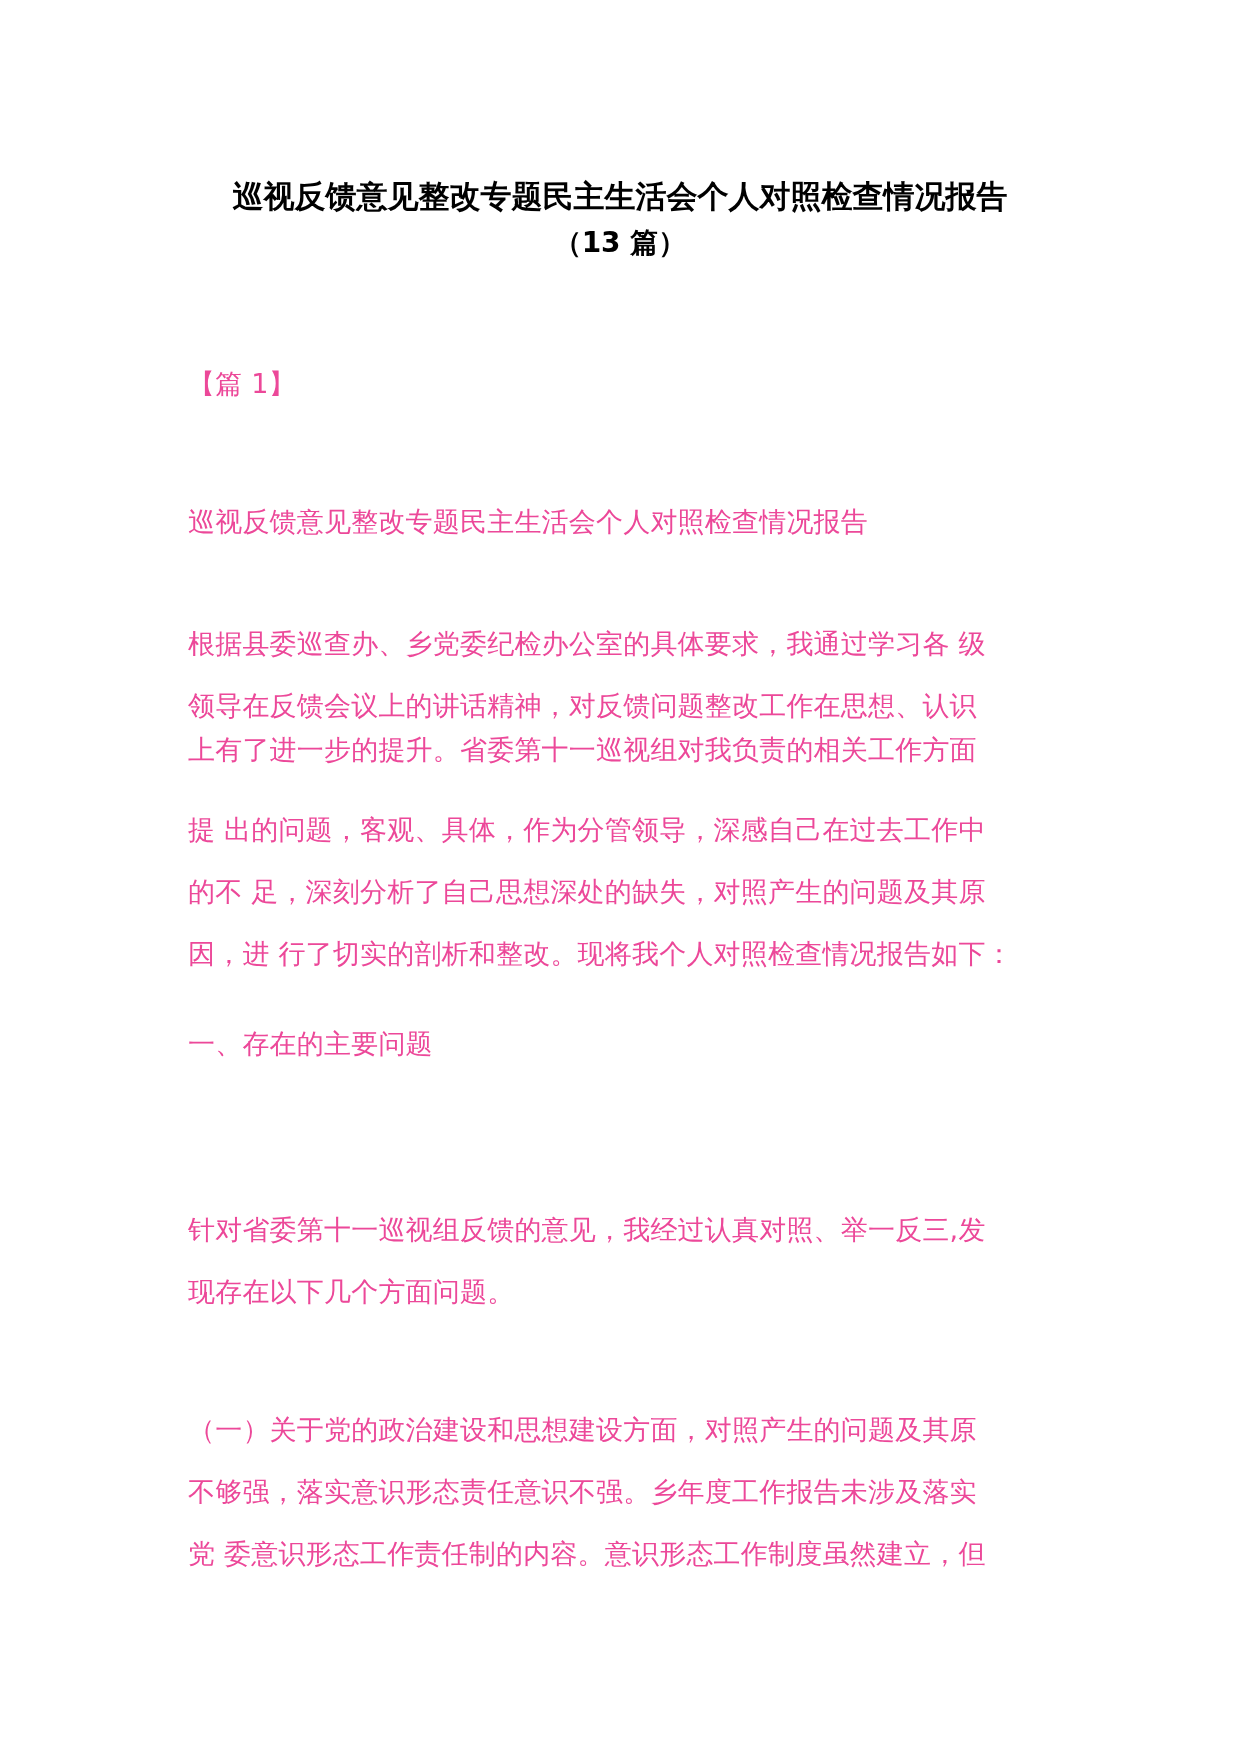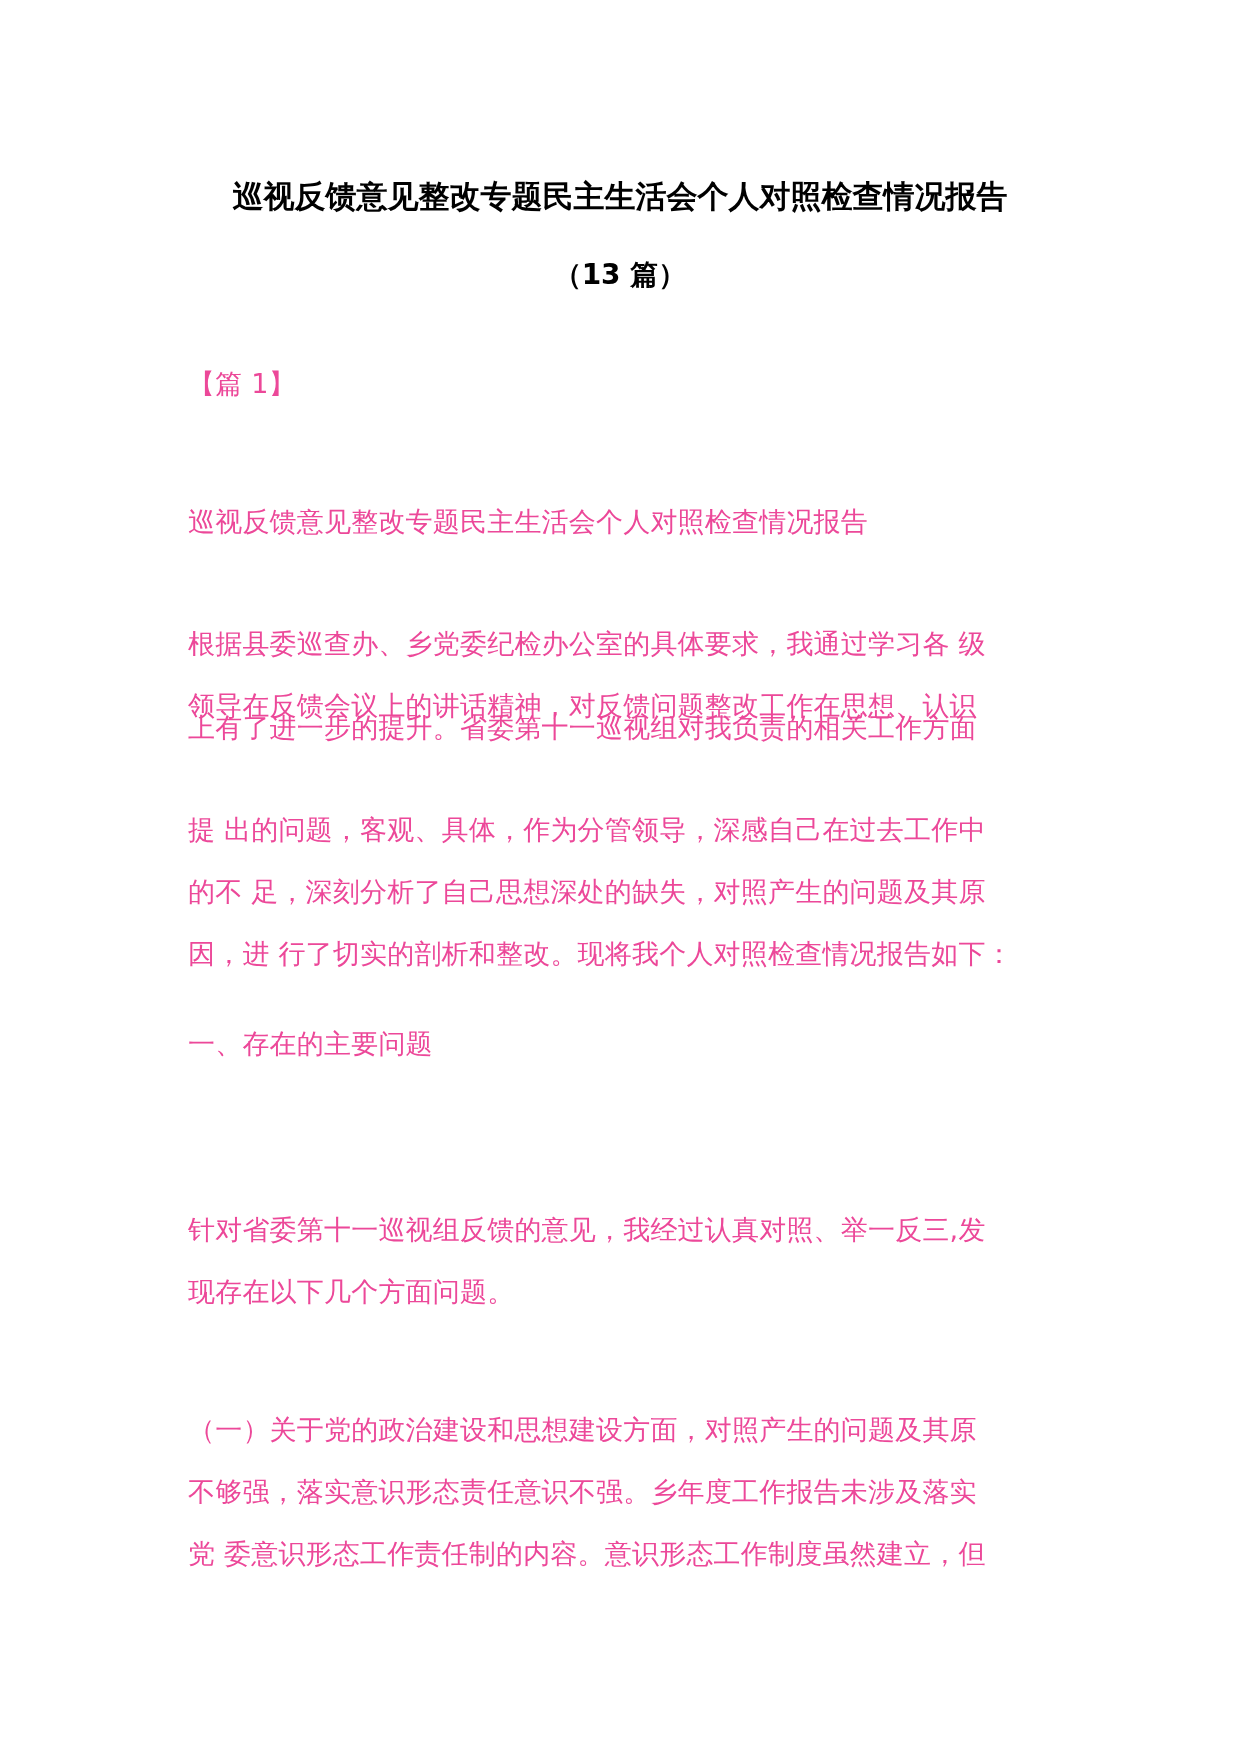--- a/index.html
+++ b/index.html
@@ -27,21 +27,21 @@
       left: 0;
       width: 1240px;
       text-align: center;
       font-weight: bold;
       font-size: 31px;
       letter-spacing: 0px;
       color: #000;
       white-space: nowrap;
     }
     .title.l1 { top: 176px; }
-    .title.l2 { top: 256px; font-size: 28px; }
+    .title.l2 { top: 224px; font-size: 28px; }
     .line {
       position: absolute;
       left: 188px;
       font-size: 27px;
       color: #ec4899;
       white-space: nowrap;
       letter-spacing: 0.2px;
     }
   </style>
 </head>
@@ -50,21 +50,21 @@
 <div class="page">
   <div class="title l1">巡视反馈意见整改专题民主生活会个人对照检查情况报告</div>
   <div class="title l2">（13 篇）</div>
 
   <div class="line" style="top:366px;">【篇 1】</div>
 
   <div class="line" style="top:504px;">巡视反馈意见整改专题民主生活会个人对照检查情况报告</div>
 
   <div class="line" style="top:688px;">领导在反馈会议上的讲话精神，对反馈问题整改工作在思想、认识</div>
   <div class="line" style="top:626px;">根据县委巡查办、乡党委纪检办公室的具体要求，我通过学习各 级</div>
-  <div class="line" style="top:710px;">上有了进一步的提升。省委第十一巡视组对我负责的相关工作方面</div>
+  <div class="line" style="top:732px;">上有了进一步的提升。省委第十一巡视组对我负责的相关工作方面</div>
   <div class="line" style="top:874px;">的不 足，深刻分析了自己思想深处的缺失，对照产生的问题及其原</div>
   <div class="line" style="top:812px;">提 出的问题，客观、具体，作为分管领导，深感自己在过去工作中</div>
   <div class="line" style="top:936px;">因，进 行了切实的剖析和整改。现将我个人对照检查情况报告如下：</div>
 
   <div class="line" style="top:1026px;">一、存在的主要问题</div>
 
   <div class="line" style="top:1212px;">针对省委第十一巡视组反馈的意见，我经过认真对照、举一反三,发</div>
   <div class="line" style="top:1274px;">现存在以下几个方面问题。</div>
 
   <div class="line" style="top:1412px;">（一）关于党的政治建设和思想建设方面，对照产生的问题及其原</div>

